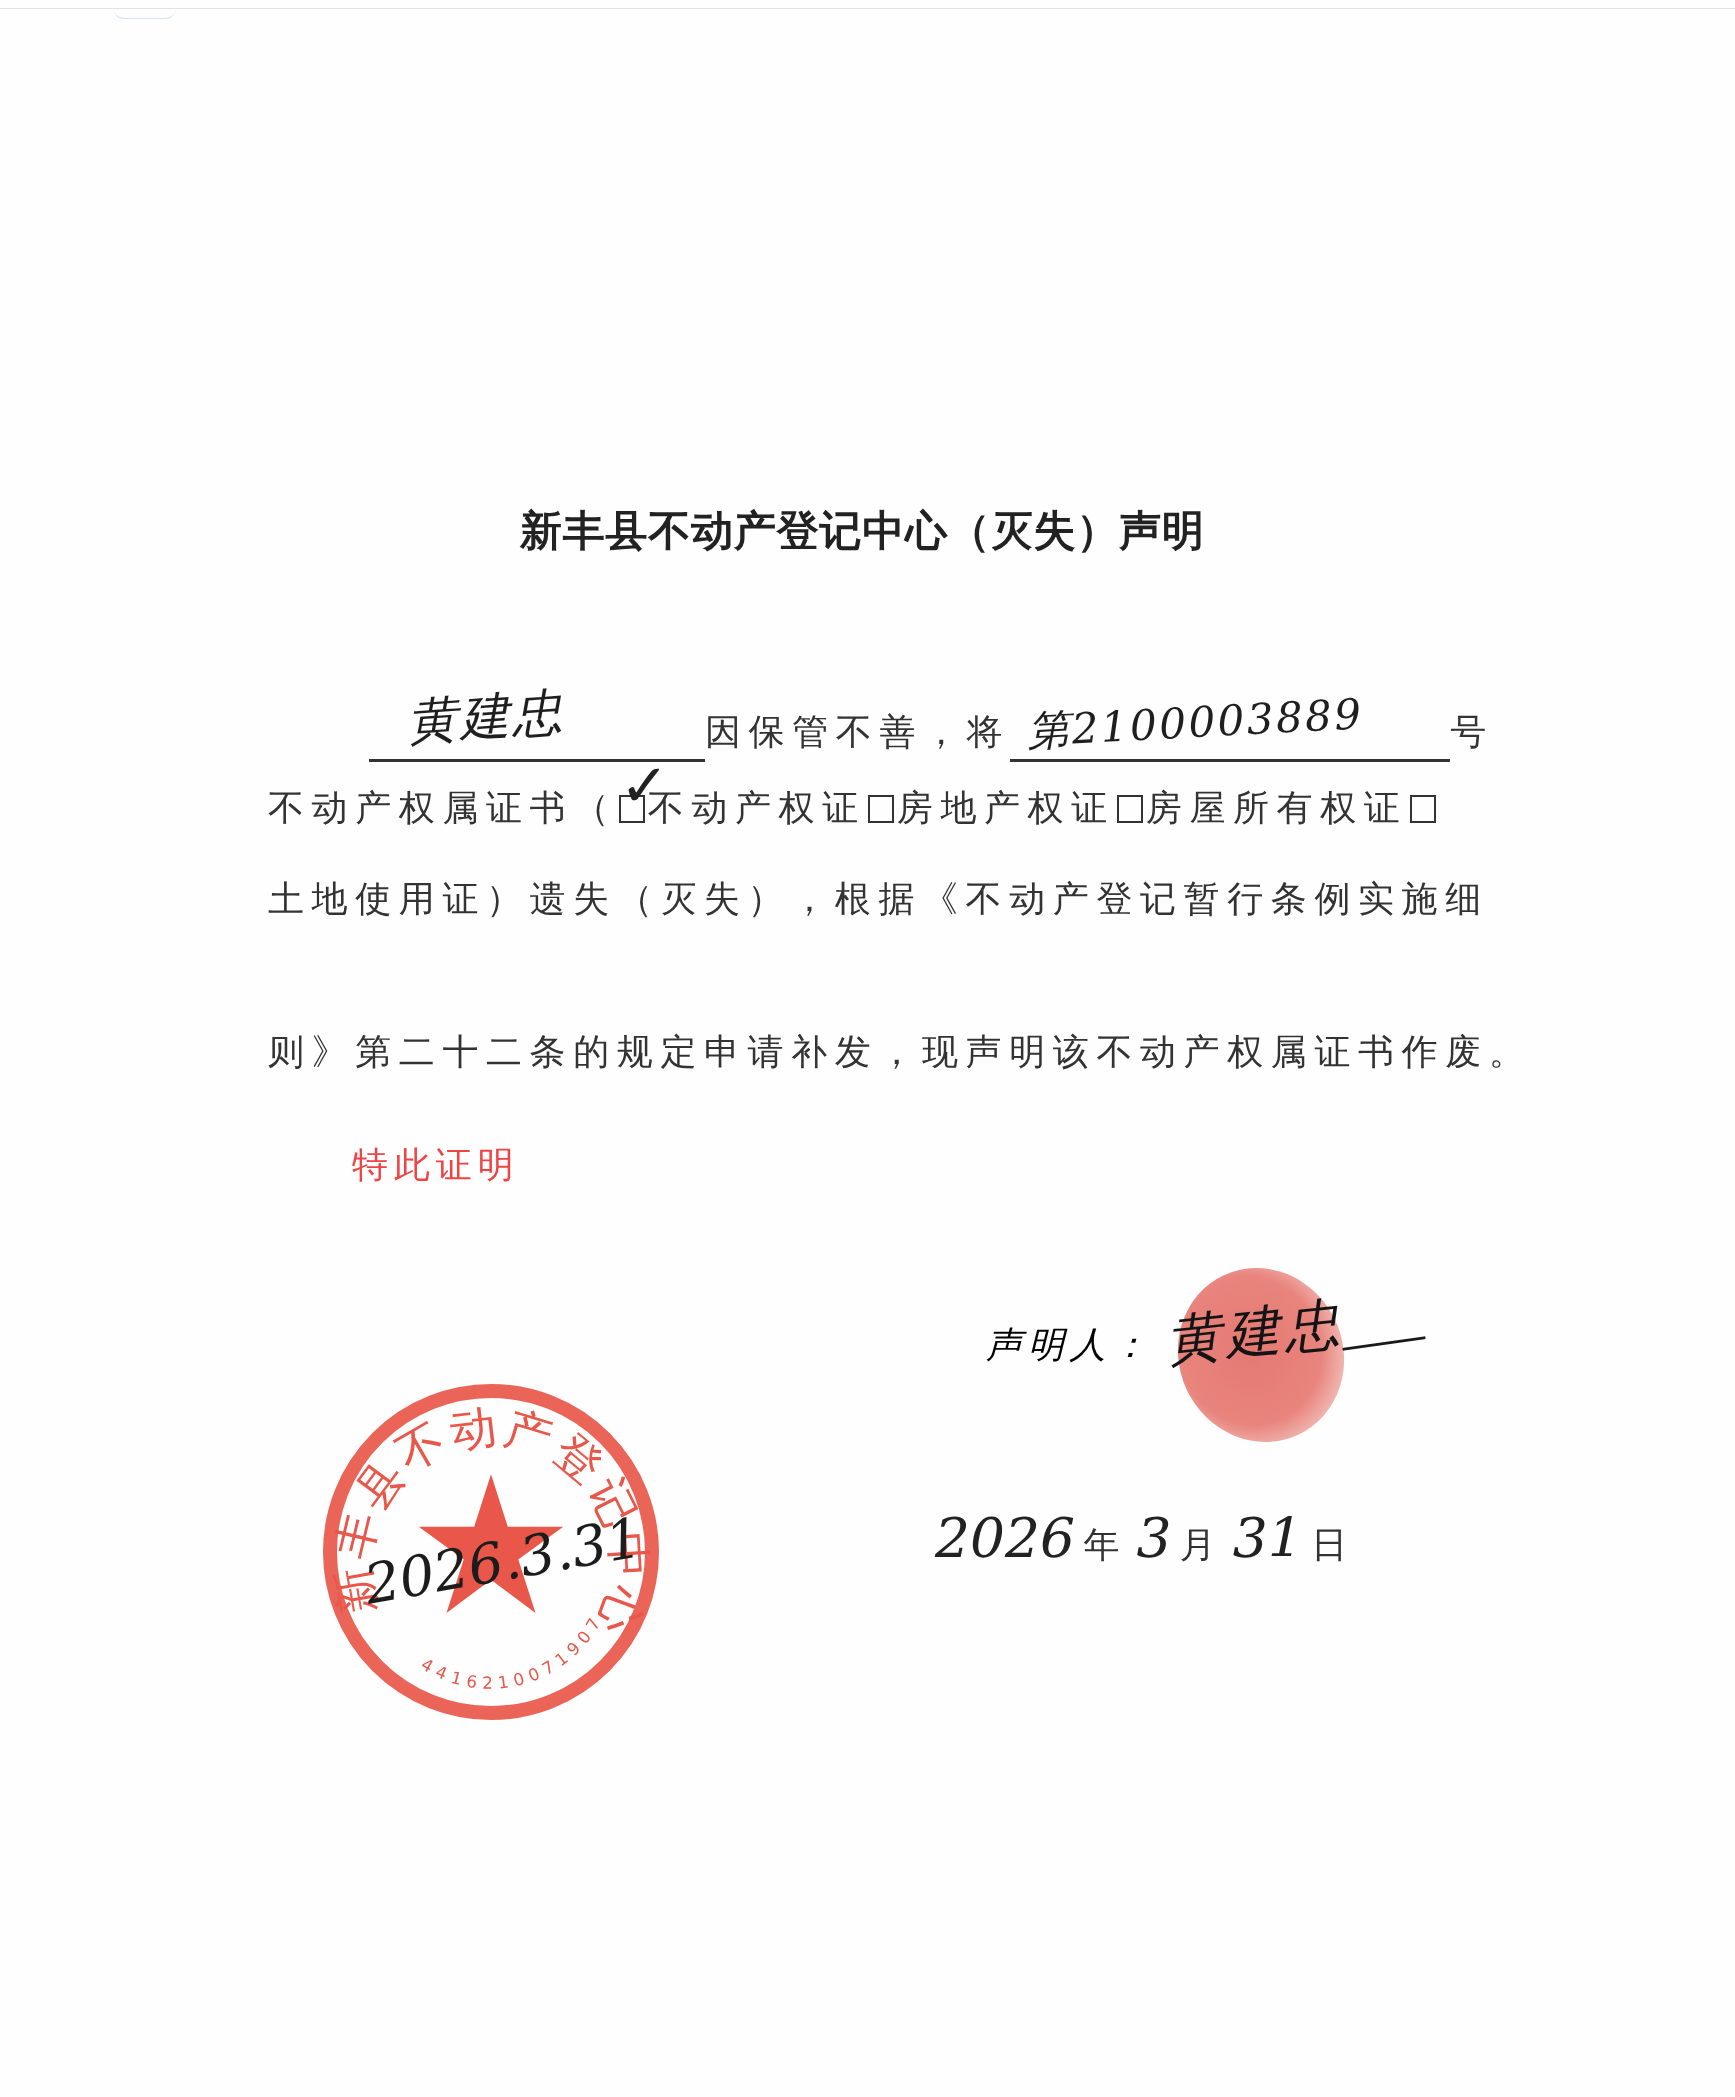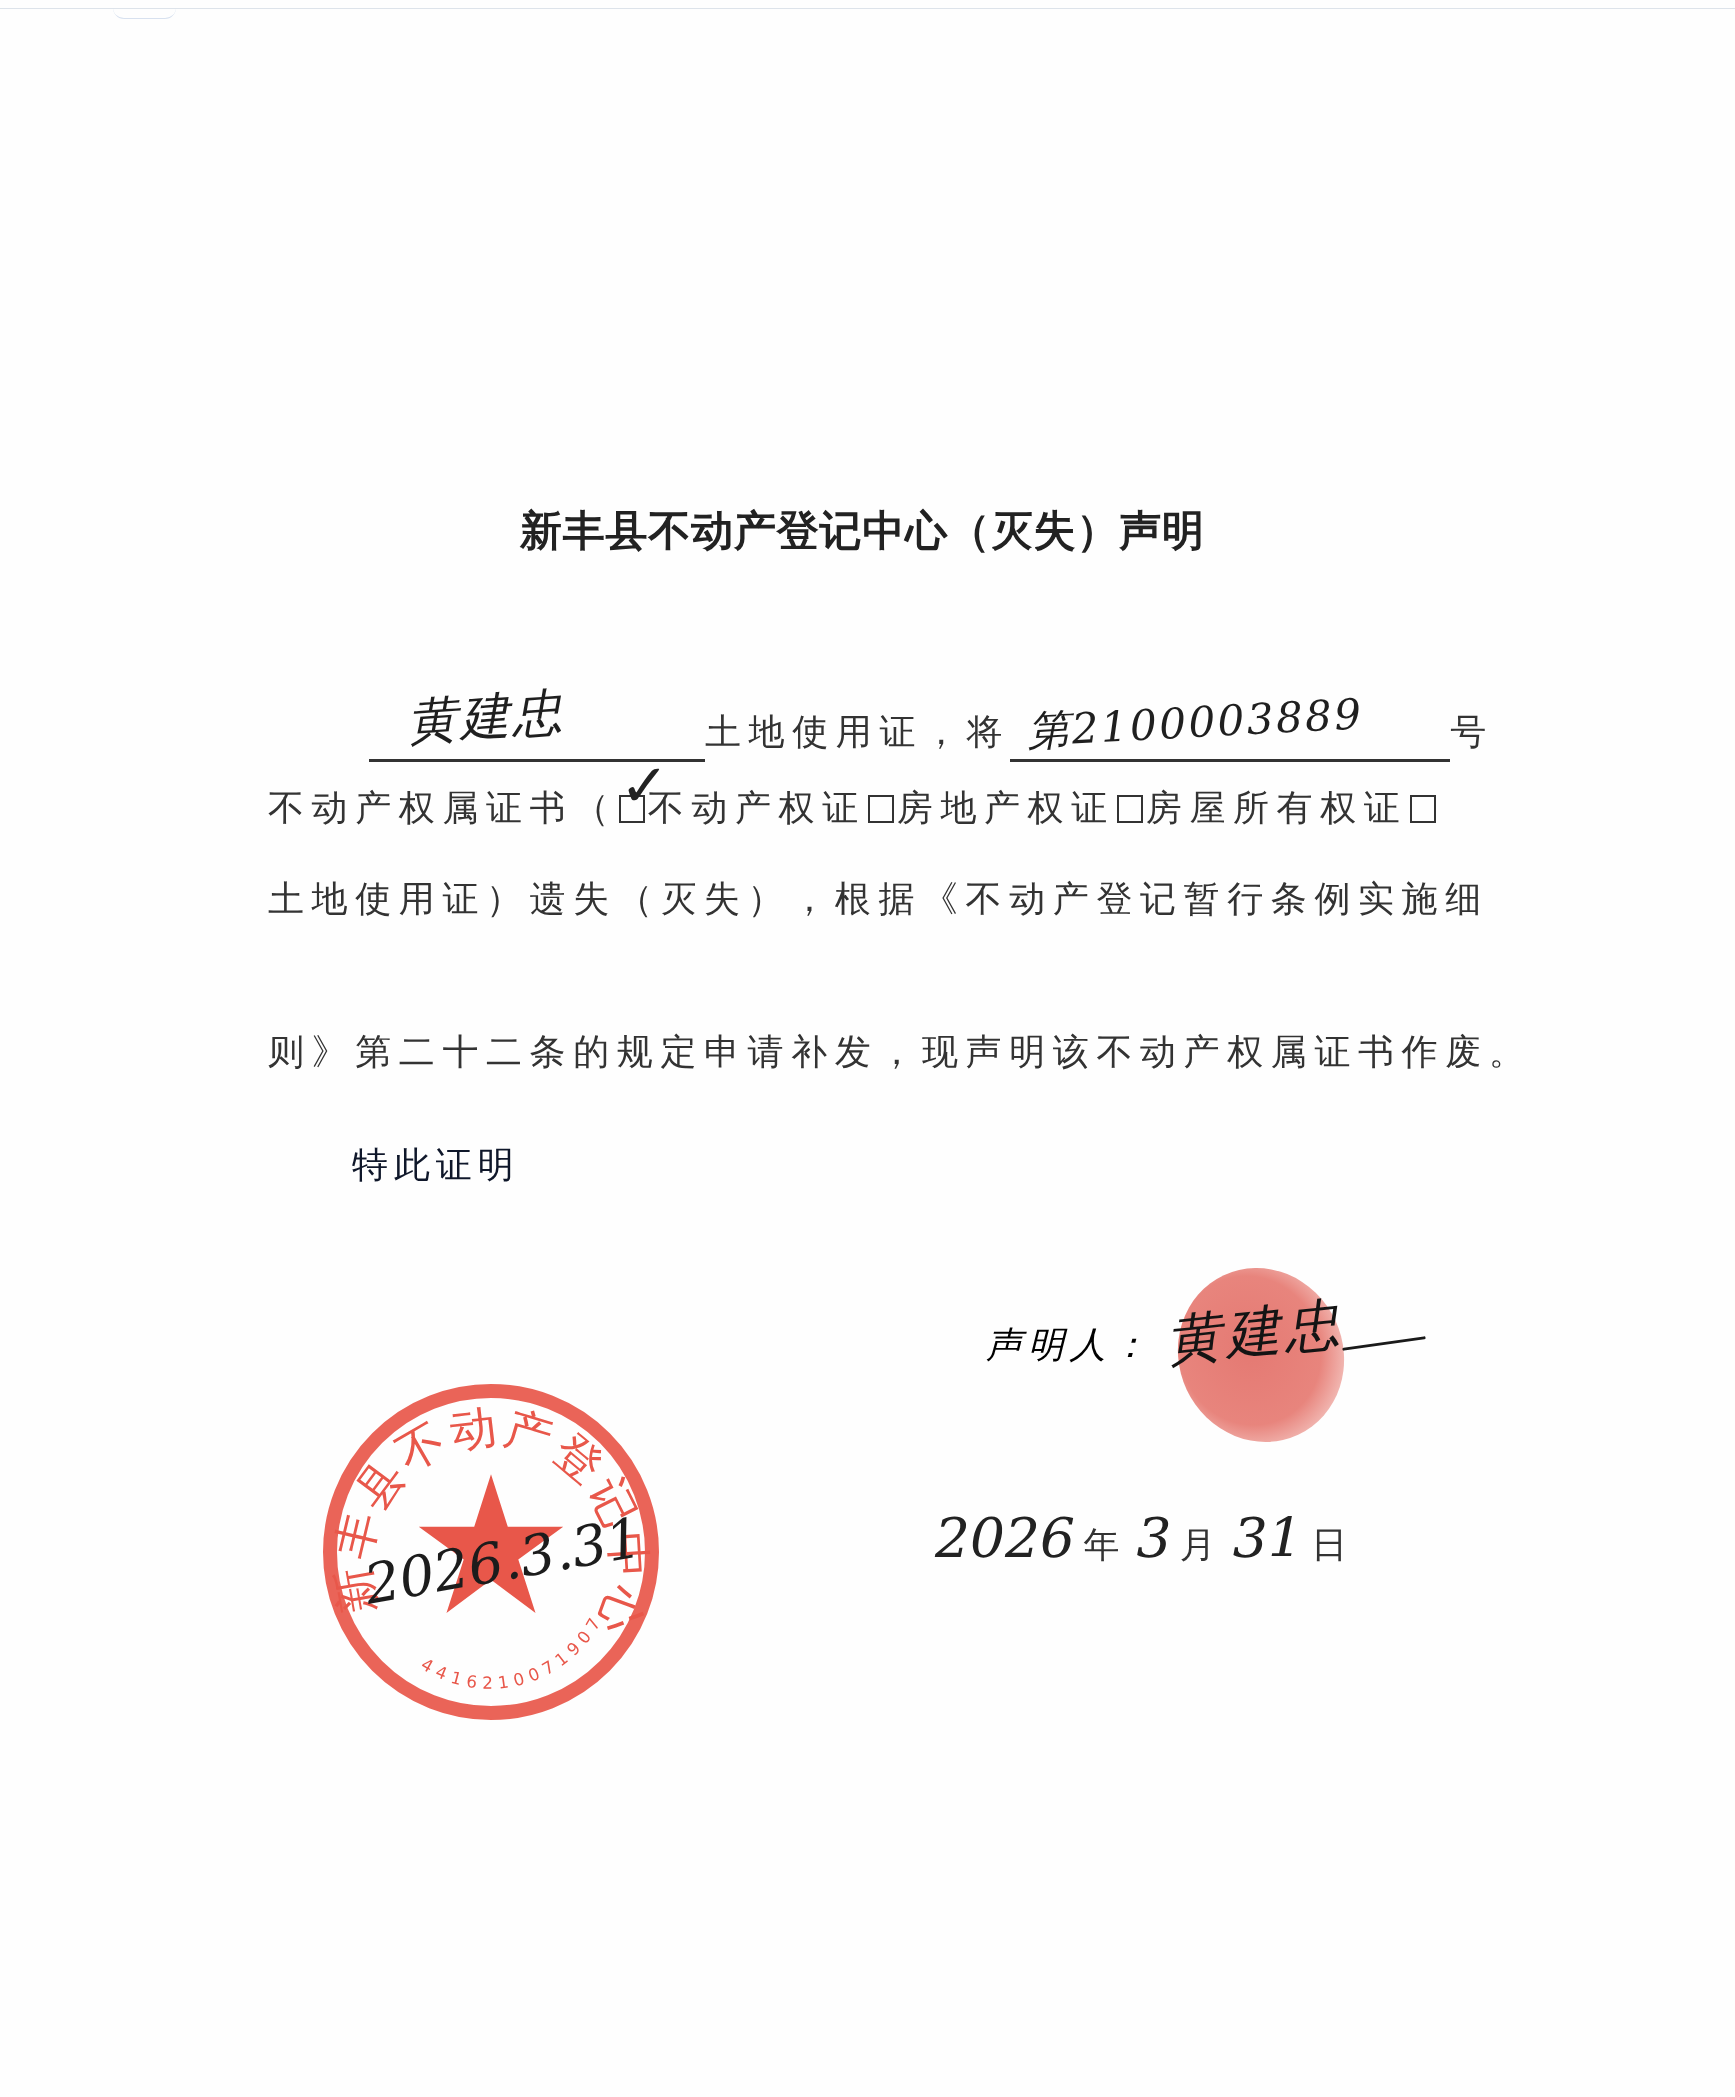--- a/index.html
+++ b/index.html
@@ -24,21 +24,21 @@
   .blank-cert { width: 440px; }
   .hand { position: absolute; bottom: 8.4px; font-family: "DejaVu Serif", serif; font-style: italic;
           color: #1f1f1f; letter-spacing: 2.5px; white-space: nowrap; }
   .hand-name { left: 38px; font-size: 50px; transform: rotate(-4deg); }
   .hand-cert { left: 17px; font-size: 42px; transform: rotate(-3deg); }
 
   .cbox { display: inline-block; width: 26px; height: 28px; border: 2.9px solid #333; box-sizing: border-box;
           vertical-align: -3.4px; margin: 0 2.5px; position: relative; }
   .check-mark { position: absolute; left: -1.7px; top: -46px; font-size: 59px; color: #222; font-family: "DejaVu Sans", sans-serif; }
 
-  .closing { position: absolute; left: 352px; top: 1141px; font-size: 36px; letter-spacing: 5.9px; color: #0f172a; }
+  .closing { position: absolute; left: 352px; top: 1141px; font-size: 36px; letter-spacing: 5.9px; color: #ef4444; }
 
   .declarant { position: absolute; left: 986px; top: 1321px; font-size: 36px; letter-spacing: 5.9px; color: #000000; white-space: nowrap; font-style: italic; }
   .fingerprint { position: absolute; left: 1179px; top: 1267px; width: 164px; height: 176px; border-radius: 50%;
                  background: radial-gradient(ellipse at 45% 45%, #e0625a 0%, #e46f66 55%, rgba(230,120,110,.6) 75%, rgba(255,255,255,0) 100%);
                  transform: rotate(-25deg); opacity: .85; }
   .sig-declarant { position: absolute; left: 1166px; top: 1296px; font-size: 55px; font-family: "DejaVu Serif", serif;
                    font-style: italic; color: #141414; letter-spacing: 4.2px; transform: rotate(-6deg); white-space: nowrap; }
   .sig-tail { position: absolute; left: 1342px; top: 1342px; width: 84px; height: 3.4px; background: #1a1a1a; transform: rotate(-8deg); border-radius: 1.7px; }
 
   .date { position: absolute; left: 935px; top: 1506px; white-space: nowrap; color: #222; }
@@ -56,21 +56,21 @@
 
 <div class="page">
   <div class="scan-edge"></div>
   <div class="scan-curl"></div>
 
   <div class="title">新丰县不动产登记中心（灭失）声明</div>
 
   <div class="line l1">
     <span class="blank blank-name">
       <span class="hand hand-name">黄建忠</span>
-    </span><span>土地使用证，将</span><span class="blank blank-cert">
+    </span><span>因保管不善，将</span><span class="blank blank-cert">
       <span class="hand hand-cert">第2100003889</span>
     </span><span>号</span>
   </div>
 
   <div class="line l3">
     <span>土地使用证</span><span>）遗失（灭失），根据《不动产登记暂行条例实施细</span>
   </div>
 
   <div class="line l2">
     <span>不动产权属证书（</span><span class="cbox"><span class="check-mark">✓</span></span><span>不动产权证</span><span class="cbox"></span><span>房地产权证</span><span class="cbox"></span><span>房屋所有权证</span><span class="cbox"></span>

